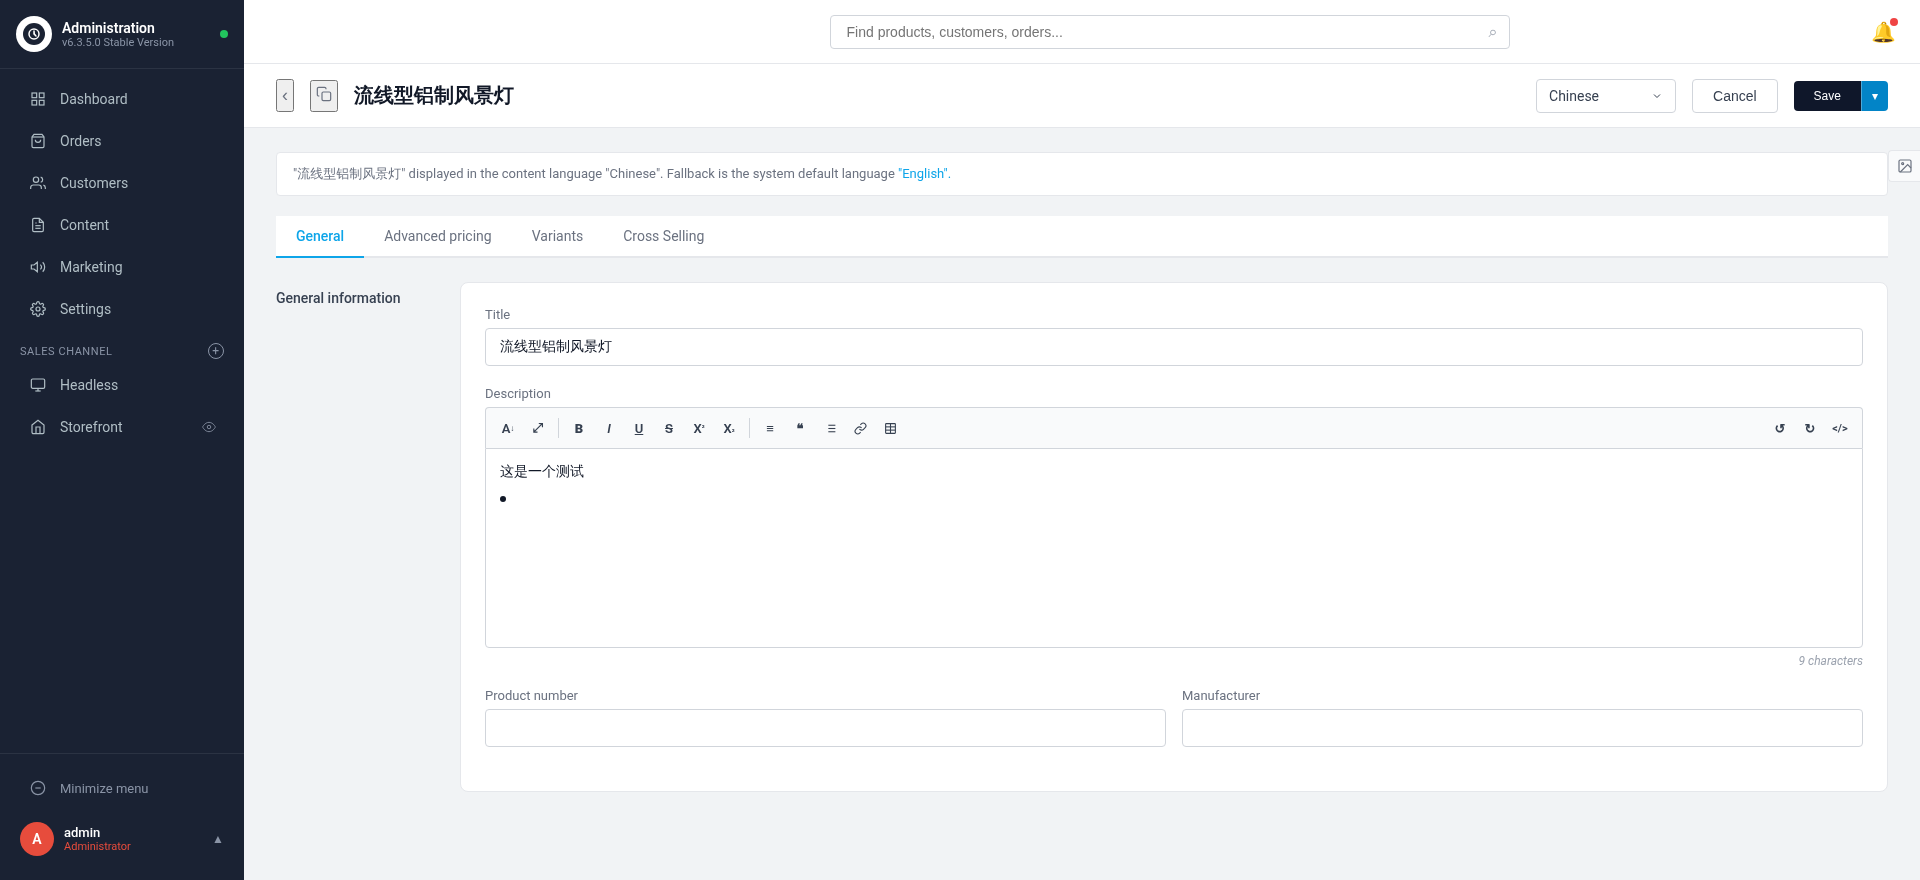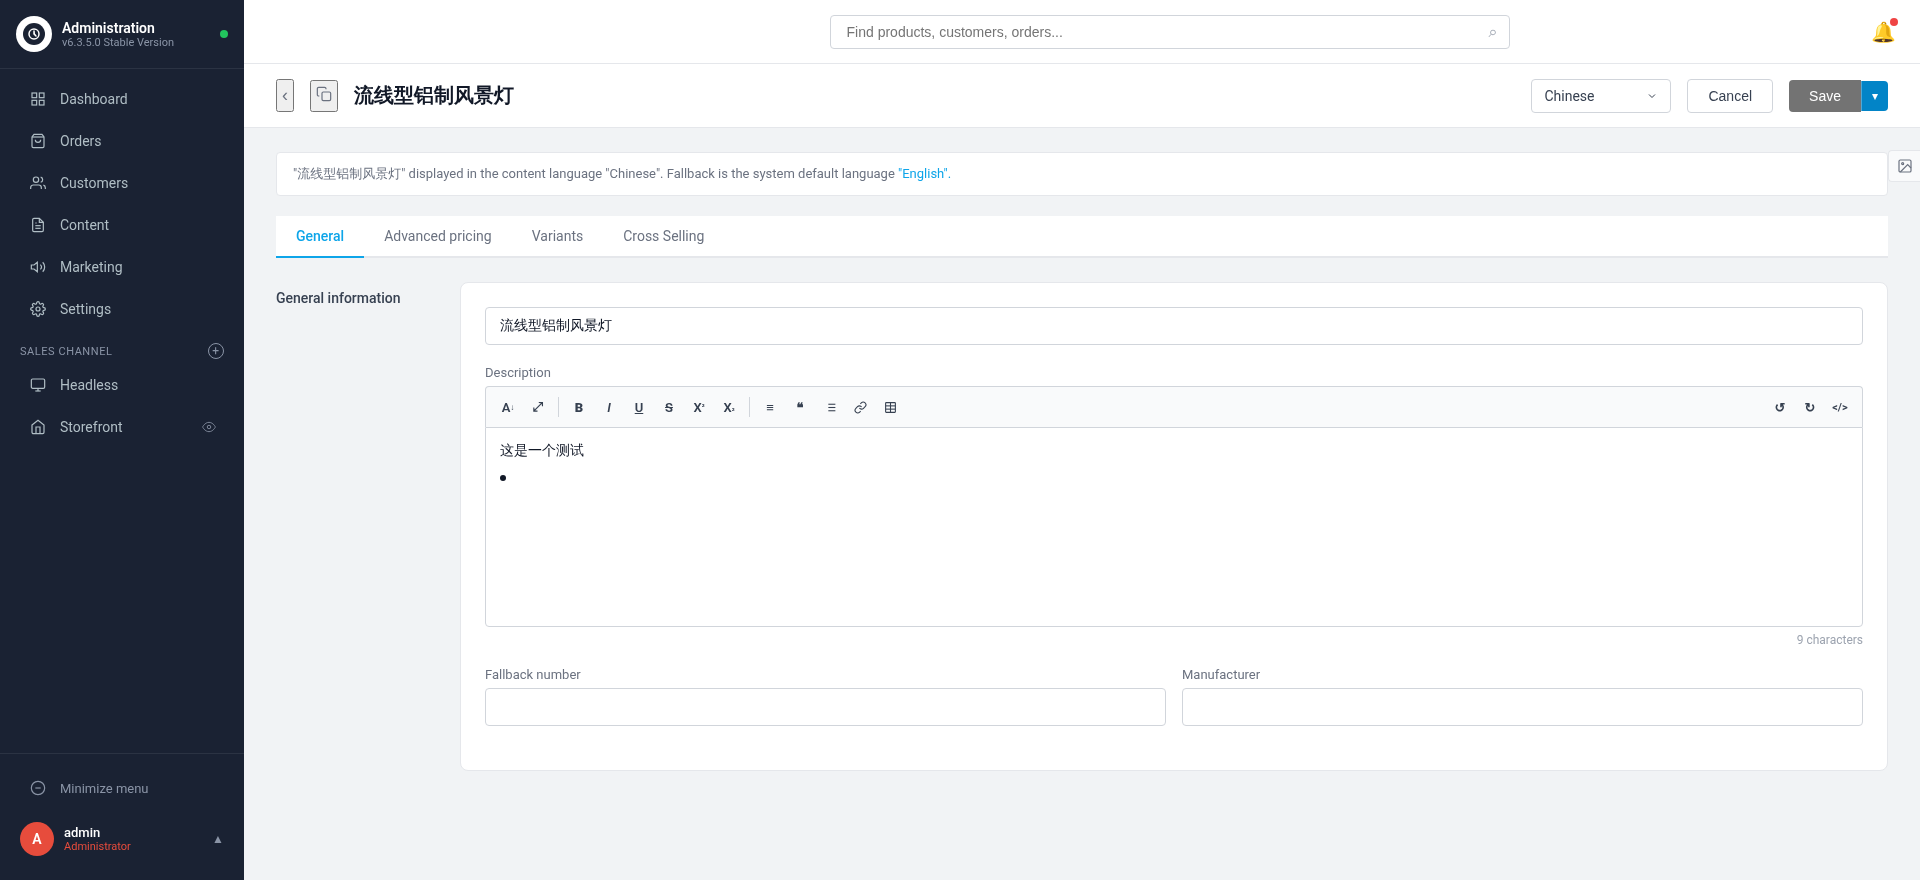--- a/index.html
+++ b/index.html
@@ -264,25 +264,25 @@
       font-size: 14px;
       cursor: pointer;
       color: #374151;
     }
     .save-btn-group {
       display: flex;
       align-items: center;
     }
     .save-btn {
       padding: 8px 20px;
-      background: #737373;
+      background: #0f172a;
       color: #fff;
       border: none;
       border-radius: 4px 0 0 4px;
-      font-size: 14px;
+      font-size: 12px;
       cursor: pointer;
       font-weight: 500;
     }
     .save-btn-dropdown {
       padding: 8px 10px;
       background: #0284c7;
       color: #fff;
       border: none;
       border-radius: 0 4px 4px 0;
       font-size: 12px;
@@ -415,20 +415,21 @@
       width: 6px; height: 6px;
       border-radius: 50%;
       background: #111827;
       display: inline-block;
     }
     .rte-char-count {
       text-align: right;
       font-size: 12px;
       color: #9ca3af;
       padding: 6px 0 0;
+      font-style: italic;
     }
 
     .form-two-col {
       display: grid;
       grid-template-columns: 1fr 1fr;
       gap: 16px;
       margin-top: 16px;
     }
 
     
@@ -652,20 +653,21 @@
       </div>
 
       <div class="form-layout">
         <div class="form-left-label">
           <div class="form-left-label-text">General information</div>
         </div>
         <div class="form-right">
           <div class="form-card">
 
             <div class="form-field">
+              <label class="form-label">Title</label>
               <input class="form-input" type="text" id="title-input" value="流线型铝制风景灯" style="">
             </div>
 
             <div class="form-field">
               <label class="form-label">Description</label>
               <div class="rte-toolbar">
                 <div class="rte-btn" title="Font size">A<sub style="font-size:8px">↓</sub></div>
                 <div class="rte-btn" title="Expand">⤢</div>
                 <div class="rte-separator"></div>
                 <div class="rte-btn" title="Bold">
@@ -718,21 +720,21 @@
                 <div class="rte-content-text">这是一个测试</div>
                 <div>
                   <span class="rte-content-bullet"></span>
                 </div>
               </div>
               <div class="rte-char-count">9 characters</div>
             </div>
 
             <div class="form-two-col">
               <div class="form-field">
-                <label class="form-label">Fallback number</label>
+                <label class="form-label">Product number</label>
                 <input class="form-input" type="text" style="">
               </div>
               <div class="form-field">
                 <label class="form-label">Manufacturer</label>
                 <input class="form-input" type="text" style="">
               </div>
             </div>
           </div>
         </div>
       </div>

